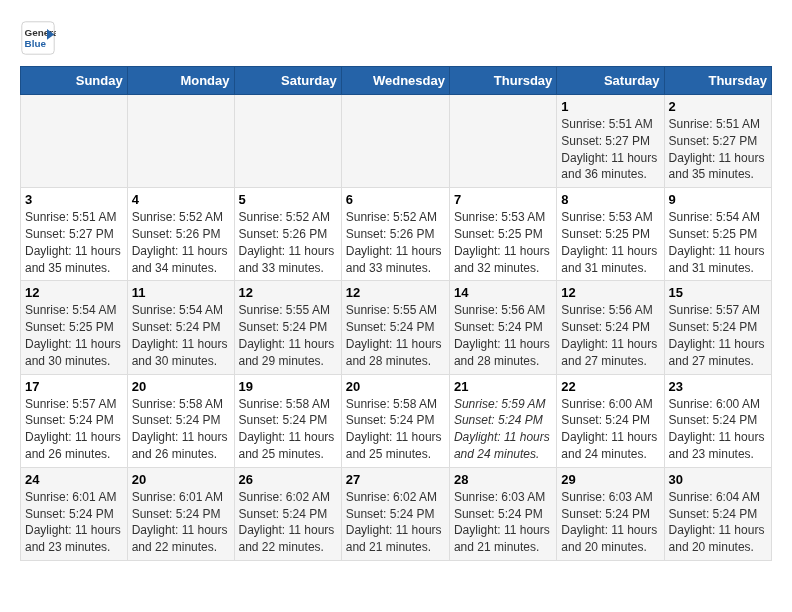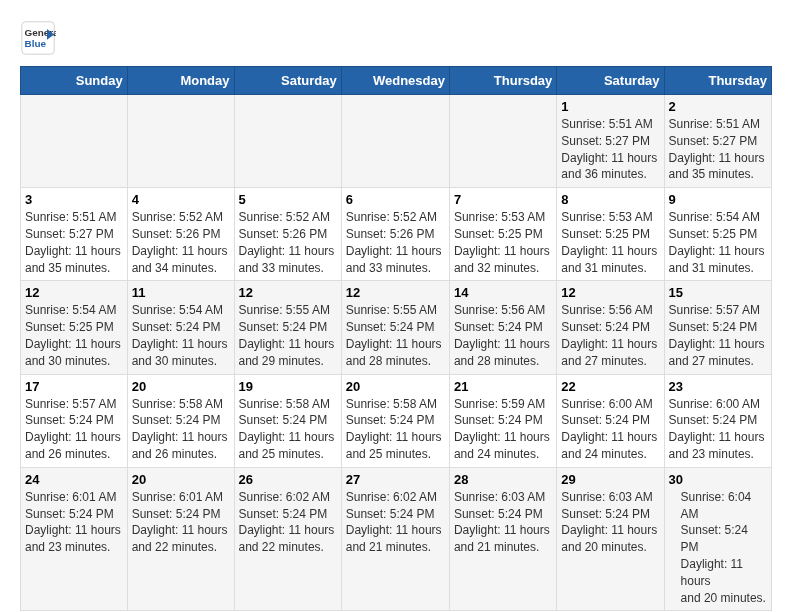--- a/index.html
+++ b/index.html
@@ -259,21 +259,21 @@
         </td>
         <td>
           <span class="day-num">20</span>
           <div class="day-info" style="white-space: pre-line;">Sunrise: 5:58 AM
 Sunset: 5:24 PM
 Daylight: 11 hours
 and 25 minutes.</div>
         </td>
         <td>
           <span class="day-num">21</span>
-          <div class="day-info" style="white-space: pre-line;">Sunrise: 5:59 AM
+          <div class="day-info" style="white-space: pre-line; font-style: italic;">Sunrise: 5:59 AM
 Sunset: 5:24 PM
 Daylight: 11 hours
 and 24 minutes.</div>
         </td>
         <td>
           <span class="day-num">22</span>
           <div class="day-info" style="white-space: pre-line;">Sunrise: 6:00 AM
 Sunset: 5:24 PM
 Daylight: 11 hours
 and 24 minutes.</div>
@@ -324,20 +324,20 @@
         </td>
         <td>
           <span class="day-num">29</span>
           <div class="day-info" style="white-space: pre-line;">Sunrise: 6:03 AM
 Sunset: 5:24 PM
 Daylight: 11 hours
 and 20 minutes.</div>
         </td>
         <td>
           <span class="day-num">30</span>
-          <div class="day-info" style="white-space: pre-line; margin-left: 12px;">Sunrise: 6:04 AM
+          <div class="day-info" style="white-space: pre-line;">Sunrise: 6:04 AM
 Sunset: 5:24 PM
 Daylight: 11 hours
 and 20 minutes.</div>
         </td>
       </tr>
     </tbody>
 </table>
 
 </body></html>

